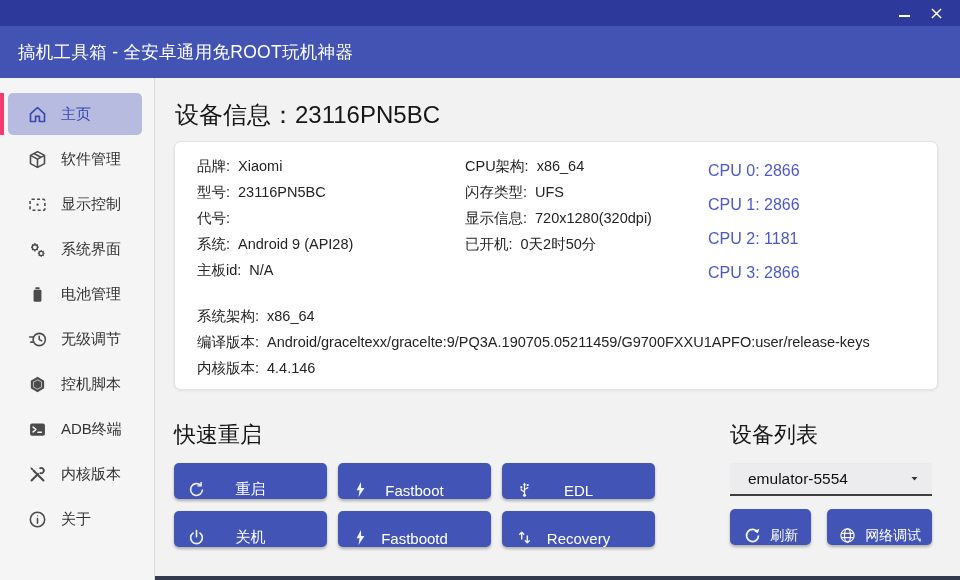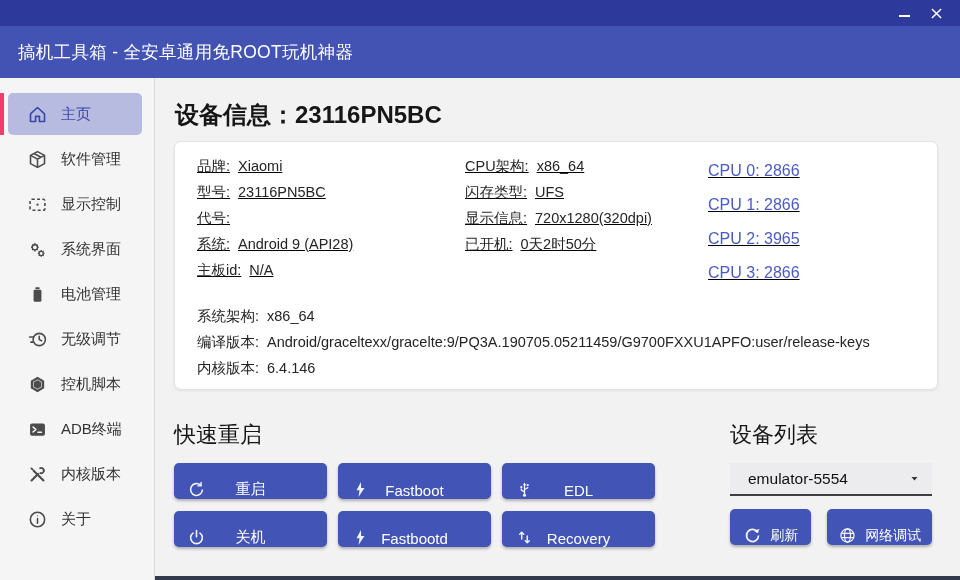--- a/index.html
+++ b/index.html
@@ -30,25 +30,25 @@
               color:var(--nav-fg); font-size:15px; cursor:pointer; }
   .nav-item .ic { width:21px; height:21px; color:var(--nav-icon); flex:none; }
   .ic svg { width:100%; height:100%; display:block; }
   .nav-item.active { background:var(--active-bg); color:var(--active-fg); }
   .nav-item.active .ic { color:var(--active-fg); }
   .nav-item.active::before { content:""; position:absolute; left:-8px; top:0; bottom:0; width:4px;
               background:var(--active-accent); }
 
   
   .main { flex:1; background:var(--main-bg); padding-left:19px; position:relative; }
-  .device-title { font-size:24px; font-weight:700; color:#161616; margin:21px 0 0 1px; }
+  .device-title { font-size:24px; font-weight:400; color:#161616; margin:21px 0 0 1px; }
   .panel { margin-top:10px; width:764px; background:var(--panel-bg);
            border:1px solid var(--panel-border); border-radius:7px;
            box-shadow:0 1px 3px rgba(0,0,0,.07); padding:11px 22px 8px; }
-  .panel-top { display:flex;text-decoration:underline; }
+  .panel-top { display:flex; }
   .col-left { width:268px; } .col-mid { width:243px; } .col-cpu { flex:1; }
   .info-row { font-size:14.5px; line-height:26px; color:#242424; white-space:nowrap; }
   .info-row .lbl { margin-right:8px; }
   .cpu-row { font-size:16px; line-height:32px; margin-top:2px; color:var(--cpu-color); }
   .panel-bottom { margin-top:14px; }
 
   .sections { display:flex; margin-top:30px; width:758px; }
   .section-title { font-size:22px; font-weight:500; color:#161616; margin-bottom:13px; }
   .btn { border:none; border-radius:5px; background:var(--btn-bg); color:#fff; font-size:15px;
          display:flex; align-items:flex-end; box-shadow:0 2px 3px rgba(0,0,0,.28); cursor:pointer;
@@ -209,28 +209,28 @@
             </div>
           <div class="col-mid">
               <div class="info-row"><span class="lbl">CPU架构:</span><span>x86_64</span></div>
               <div class="info-row"><span class="lbl">闪存类型:</span><span>UFS</span></div>
               <div class="info-row"><span class="lbl">显示信息:</span><span>720x1280(320dpi)</span></div>
               <div class="info-row"><span class="lbl">已开机:</span><span>0天2时50分</span></div>
             </div>
           <div class="col-cpu">
               <div class="cpu-row">CPU 0: 2866</div>
               <div class="cpu-row">CPU 1: 2866</div>
-              <div class="cpu-row">CPU 2: 3965</div>
+              <div class="cpu-row">CPU 2: 1181</div>
               <div class="cpu-row">CPU 3: 2866</div>
             </div>
         </div>
         <div class="panel-bottom">
             <div class="info-row"><span class="lbl">系统架构:</span><span>x86_64</span></div>
             <div class="info-row"><span class="lbl">编译版本:</span><span>Android/graceltexx/gracelte:9/PQ3A.190705.05211459/G9700FXXU1APFO:user/release-keys</span></div>
-            <div class="info-row"><span class="lbl">内核版本:</span><span>6.4.146</span></div>
+            <div class="info-row"><span class="lbl">内核版本:</span><span>4.4.146</span></div>
           </div>
       </div>
 
       <div class="sections">
         <div class="quick">
           <div class="section-title">快速重启</div>
           <div class="btn-grid">
               <button class="btn">
                 <span class="ic">
                   <svg viewBox="0 0 24 24" fill="none" stroke="currentColor" stroke-width="2">

